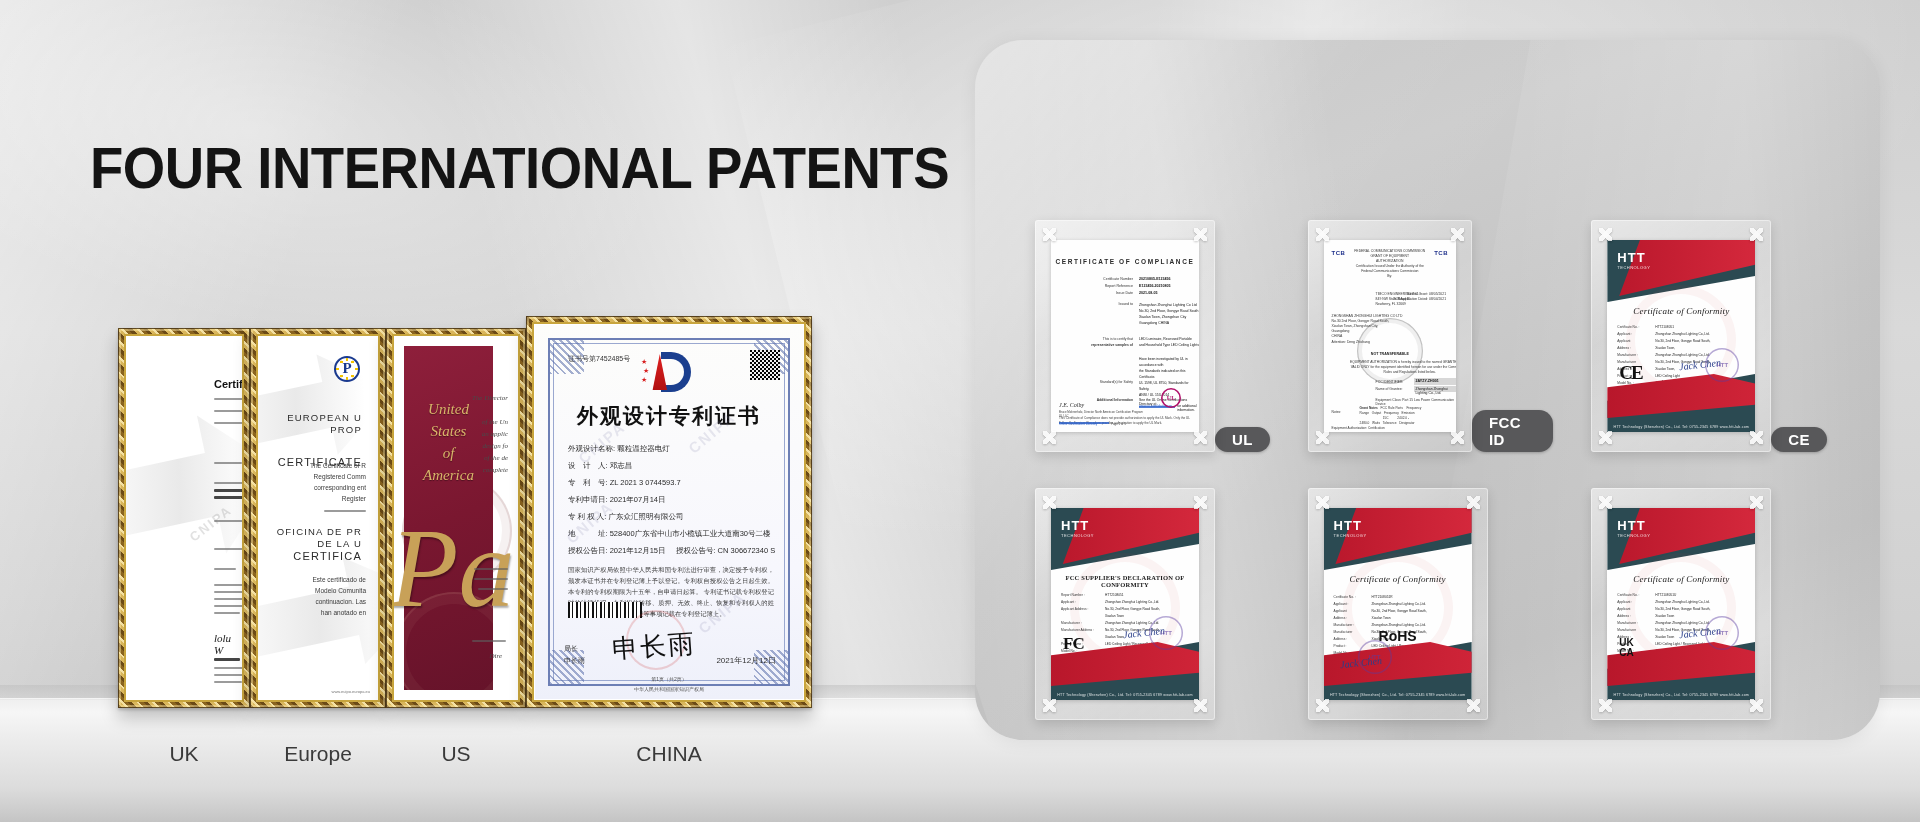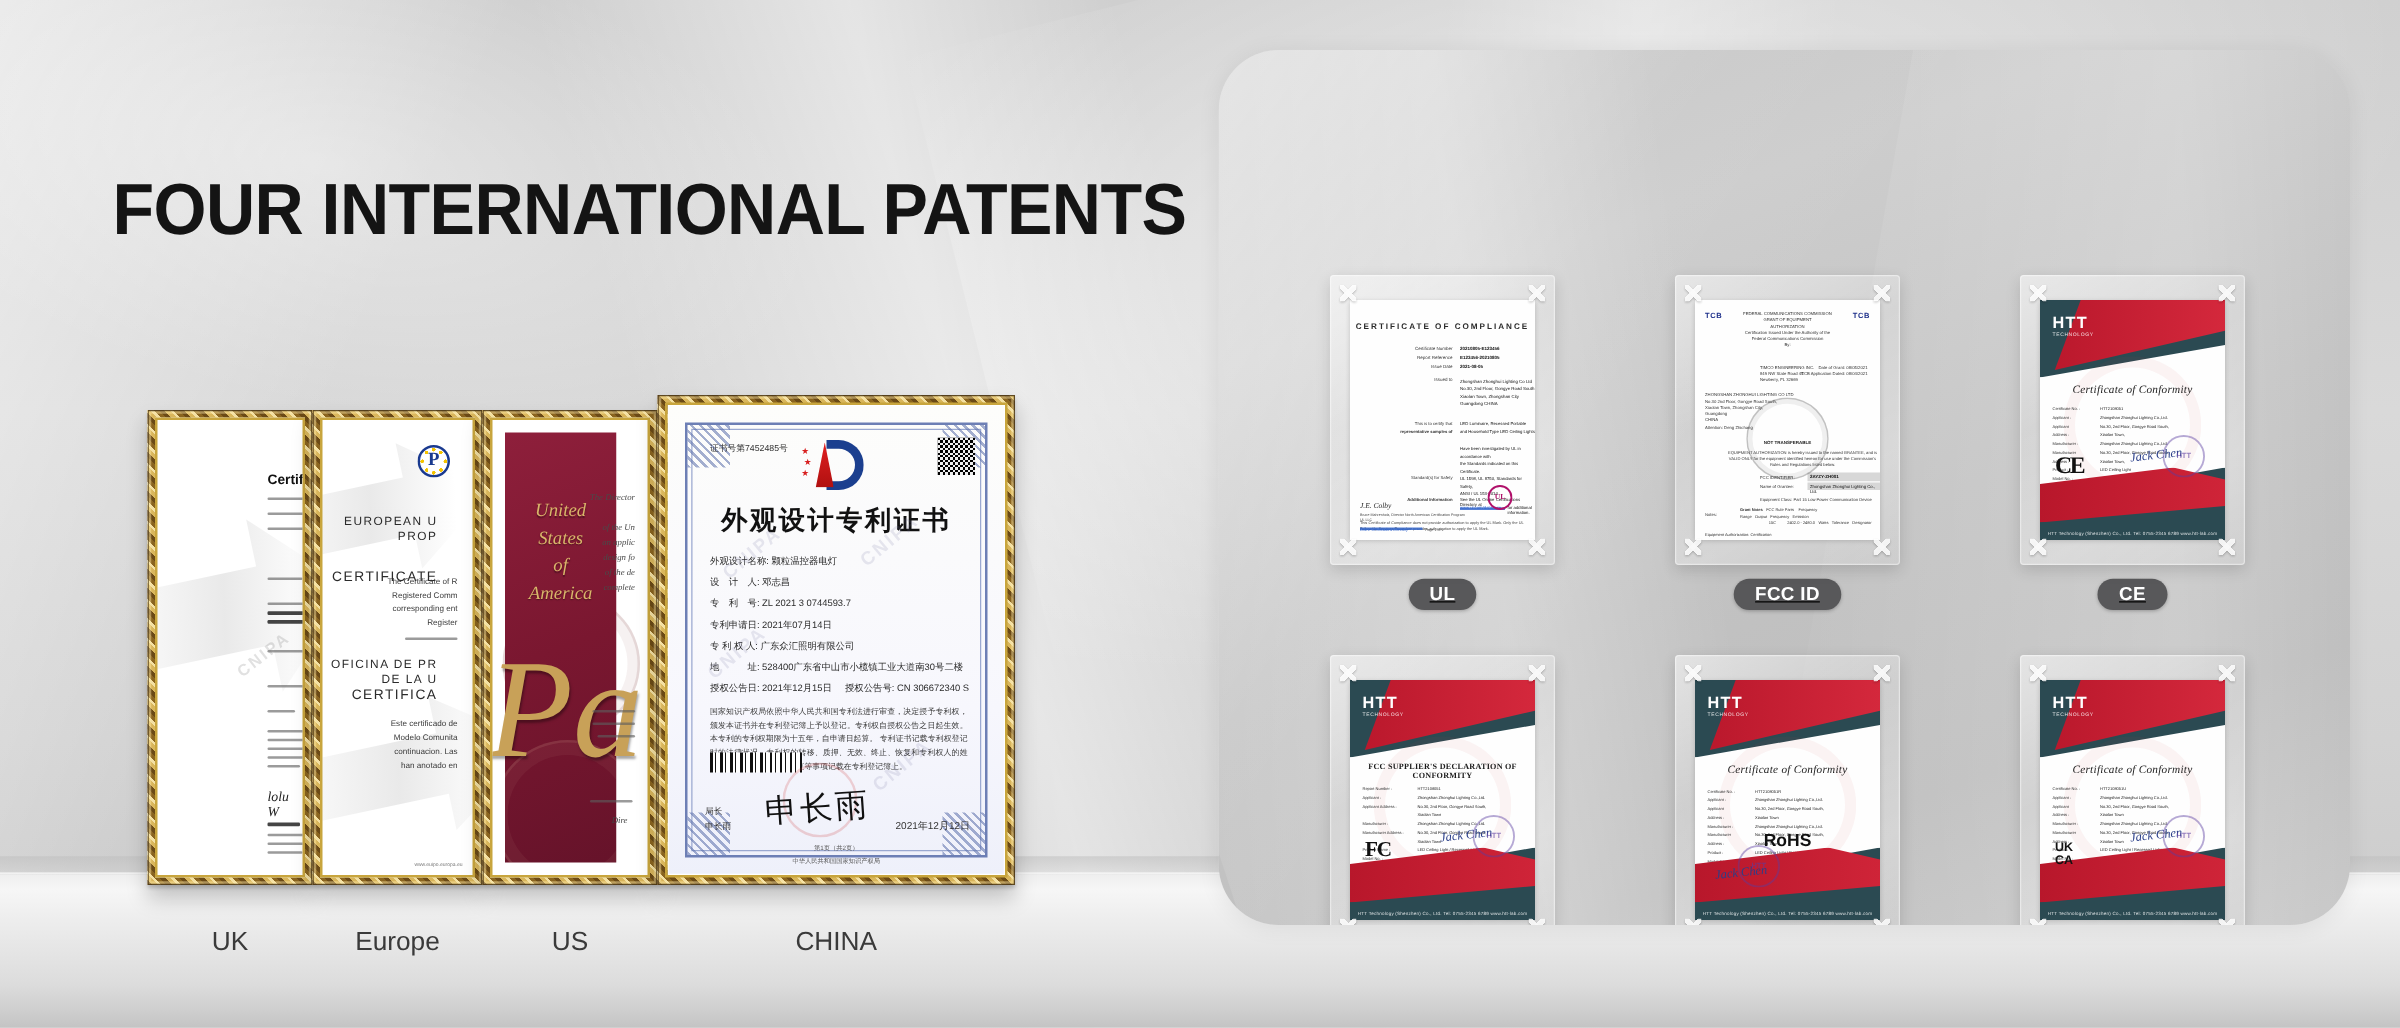--- a/index.html
+++ b/index.html
@@ -154,21 +154,21 @@
       radial-gradient(circle at 50% 92%, #f5c400 0 1.4px, transparent 1.5px),
       radial-gradient(circle at 24% 82%, #f5c400 0 1.4px, transparent 1.5px),
       radial-gradient(circle at 8% 50%, #f5c400 0 1.4px, transparent 1.5px),
       radial-gradient(circle at 24% 18%, #f5c400 0 1.4px, transparent 1.5px);
   }
   .eu-logo .p {
     position:absolute; left:50%; top:50%; transform:translate(-50%,-52%);
     font-size:15px; font-weight:bold; color:#1a3a8f; font-family:"Liberation Serif",serif;
   }
   .eu-head {
-    position:absolute; right:28px; text-align:center;
+    position:absolute; right:16px; text-align:center;
     font-size:9.5px; letter-spacing:1.2px; color:#2b2b2b; line-height:12px;
   }
 
   
   .us-band {
     position:absolute; left:10px; top:10px; bottom:10px; width:89px;
     background:linear-gradient(160deg,#8e1f3b 0%, #7a1730 50%, #66132a 100%);
     overflow:hidden;
   }
   .us-band::after {
@@ -291,21 +291,21 @@
     color:#161616; z-index:3;
   }
   #cert-heading .l1 { font-size:34px; font-weight:bold; line-height:42px; letter-spacing:-0.2px; }
   #cert-heading .l2 { font-size:34px; font-weight:bold; line-height:42px; }
 
   #cert-grid {
     position:absolute; left:60px; top:180px; width:790px;
     display:grid; grid-template-columns:repeat(3, 1fr);
     grid-row-gap:36px; grid-column-gap:38px; z-index:3;
   }
-  .cert-cell { display:flex; flex-direction:column; align-items:center;text-decoration:underline; }
+  .cert-cell { display:flex; align-items:flex-end; }
 
   .acrylic {
     position:relative; width:180px; height:232px;
     background:linear-gradient(150deg, rgba(255,255,255,0.52) 0%, rgba(255,255,255,0.18) 38%, rgba(255,255,255,0.30) 72%, rgba(255,255,255,0.12) 100%);
     border-radius:3px;
     box-shadow:0 4px 12px rgba(0,0,0,0.14), inset 0 0 0 1px rgba(255,255,255,0.45);
   }
   .screw {
     position:absolute; width:13px; height:13px; z-index:4;
     background:

